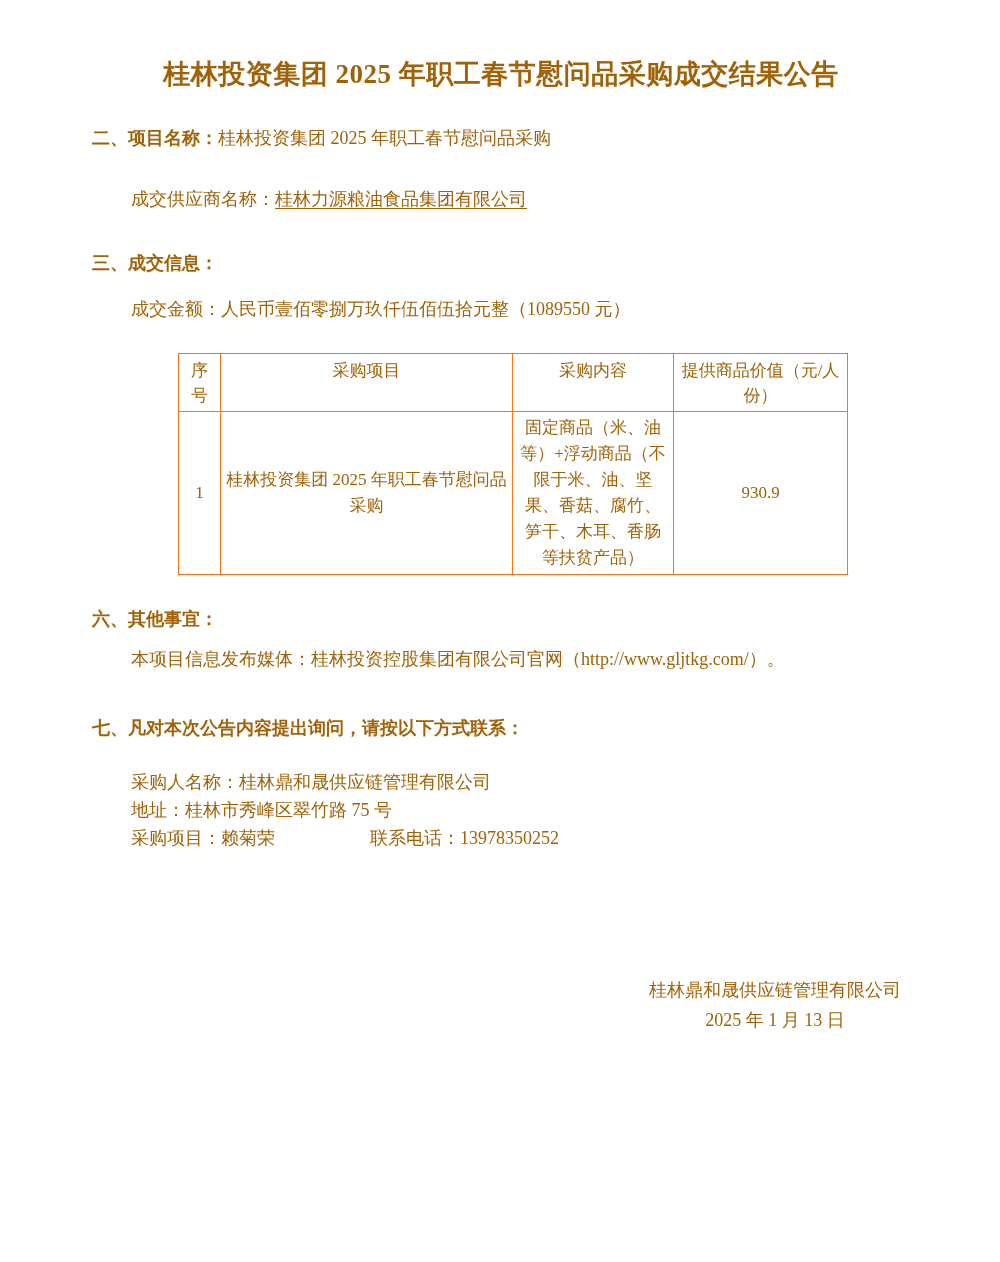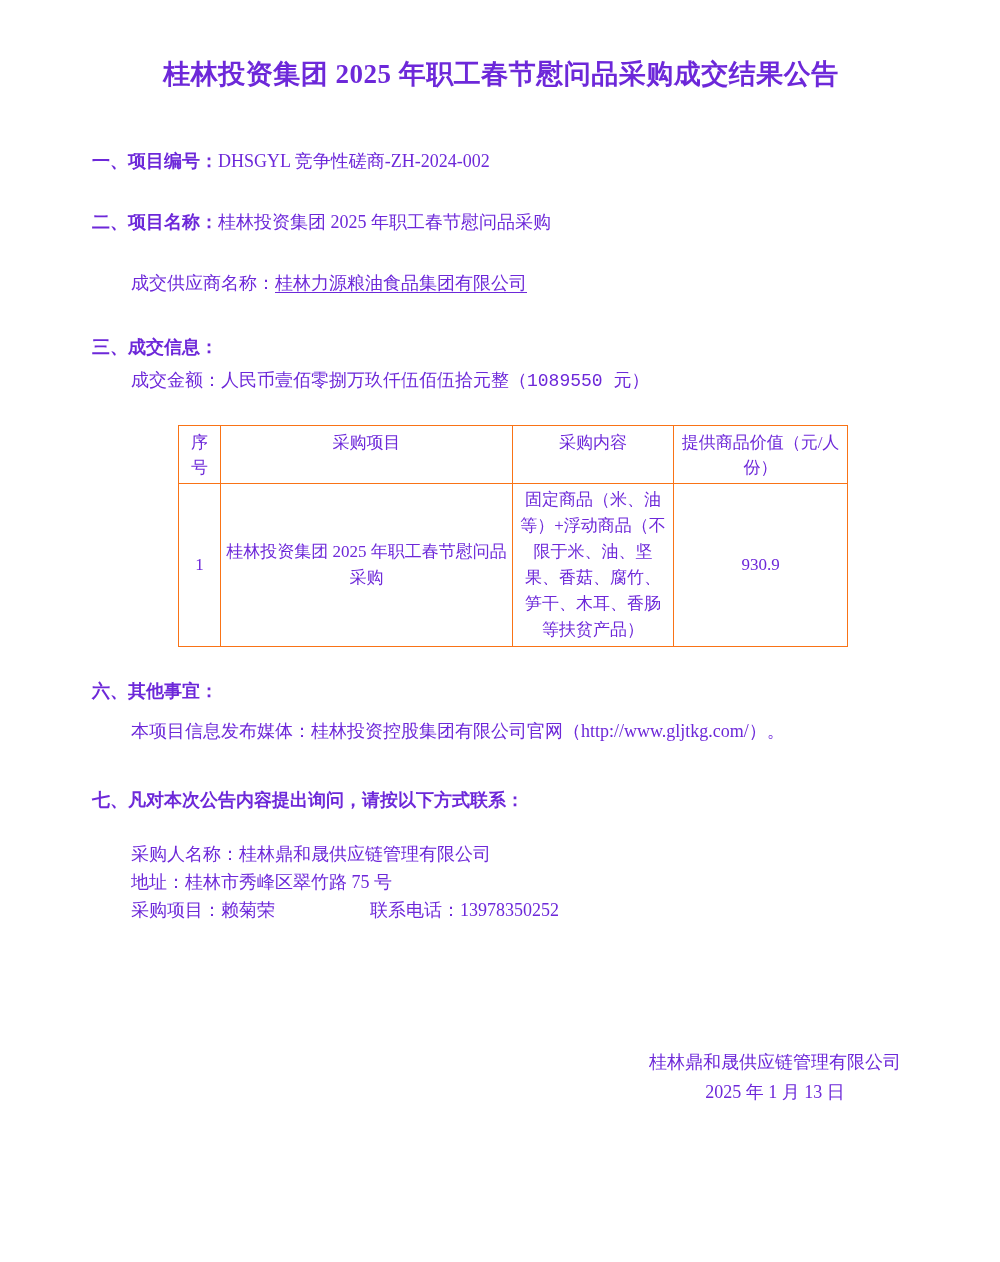--- a/index.html
+++ b/index.html
@@ -1,20 +1,20 @@
 <!DOCTYPE html>
 <html><head>
 <meta charset="utf-8">
 <style>
   html,body{margin:0;padding:0;background:#ffffff;}
   .page{
     position:relative;
     width:1000px;height:1262px;
     background:#ffffff;
-    color:#6d28d9;
+    color:#a16207;
     font-family:"Liberation Serif","DejaVu Serif",serif;
     font-size:18px;
     box-sizing:border-box;
     padding:58px 90px 0 92px;
     overflow:hidden;
   }
   .doc-title{
     font-size:27px;
     font-weight:bold;
     text-align:center;
@@ -23,21 +23,21 @@
     letter-spacing:0.5px;
   }
   .line{line-height:26px;}
   .sec-label{font-weight:bold;}
   .indent{margin-left:39px;}
   .underline{text-decoration:underline;text-underline-offset:3px;}
   .sec1{margin-top:58px;}
   .sec2{margin-top:35px;}
   .sec3{margin-top:38px;}
   .supplier-line{margin-top:35px;}
-  .amount-line{margin-top:8px;font-family:Liberation Mono, monospace;}
+  .amount-line{margin-top:20px;}
   .sec4{margin-top:27px;}
   .award-table{
     margin-top:31px;
     margin-left:86px;
     border-collapse:collapse;
     table-layout:fixed;
     width:669px;
     font-size:17px;
   }
   .award-table th,.award-table td{
@@ -67,23 +67,20 @@
     line-height:30px;
   }
 </style>
 </head>
 <body>
 
 <div class="page">
 
   <h1 class="doc-title">桂林投资集团 2025 年职工春节慰问品采购成交结果公告</h1>
 
-  <div class="line sec1">
-    <span class="sec-label">一、项目编号：</span><span>DHSGYL 竞争性磋商-ZH-2024-002</span>
-  </div>
 
   <div class="line sec2">
     <span class="sec-label">二、项目名称：</span><span>桂林投资集团 2025 年职工春节慰问品采购</span>
   </div>
 
   <div class="line indent supplier-line">
     <span>成交供应商名称：</span><span class="underline">桂林力源粮油食品集团有限公司</span>
   </div>
 
   <div class="line sec3">

